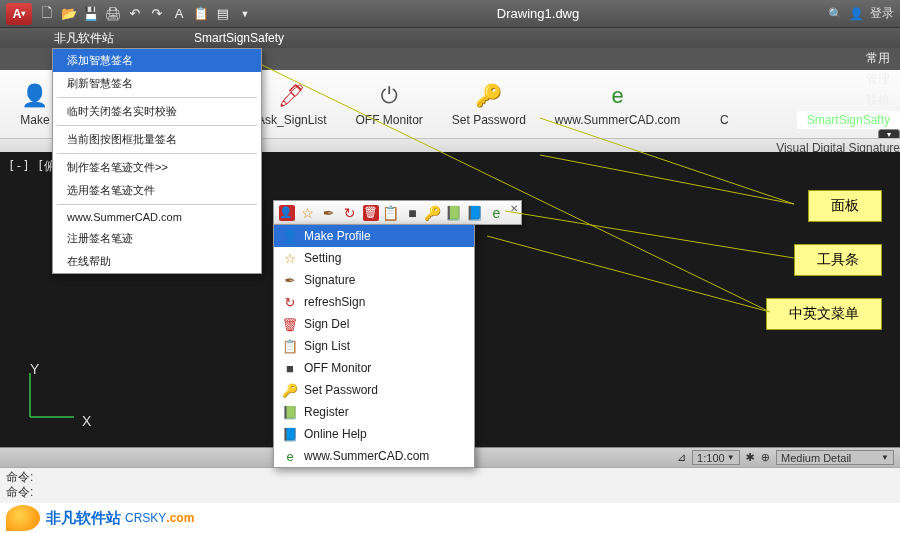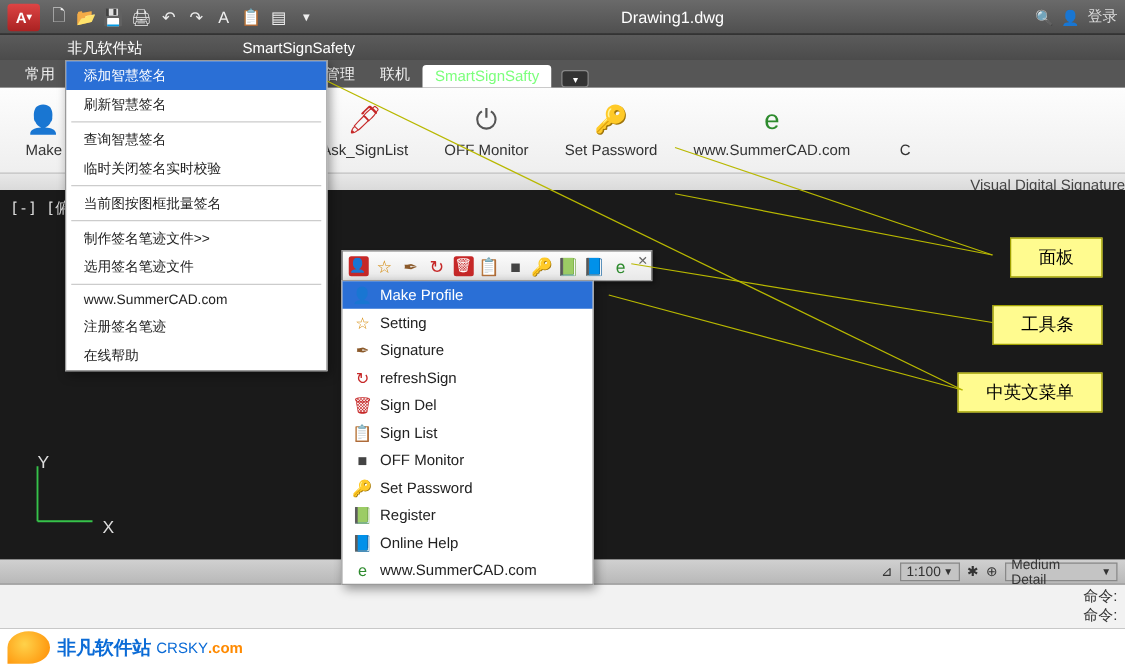--- a/index.html
+++ b/index.html
@@ -13,21 +13,21 @@
 .title-text { flex: 1; text-align: center; color: #fff; font-size: 13px; }
 .search-box { width: 170px; height: 19px; background: #fff; border: 1px solid #888; font-size: 11px; padding: 0 4px; color:#888; font-style:italic;}
 .tb-right { display:flex; align-items:center; gap:6px; margin-left:6px;}
 .tb-right span { color:#ddd; font-size:12px; }
 
 
 .menu-bar { height: 20px; background: linear-gradient(#5b5b5b,#4b4b4b); display:flex; align-items:center; padding-left:54px; gap:80px;}
 .menu-bar span { color:#fff; font-size:12px; }
 
 
-.ribbon-tabs { height: 22px; background: #565656; display:flex; align-items:flex-end; padding-left:10px; }
+.ribbon-tabs { height: 22px; background: #565656; display:flex; align-items:flex-end; padding-left:10px;flex-direction:column; }
 .tab { padding: 2px 10px; font-size:12px; color:#eee; cursor:pointer; }
 .tab.active { background:#fff; color:#000; border-radius:3px 3px 0 0; }
 .tab.green { color:#7cff7c; }
 .dd { width:22px; height:14px; background:#333; border:1px solid #888; border-radius:3px; margin-left:8px; display:flex; align-items:center; justify-content:center; color:#fff; font-size:8px;}
 
 
 .ribbon { height: 82px; background: linear-gradient(#fdfdfd,#ececec); border-bottom:1px solid #999; display:flex; flex-direction:column; }
 .ribbon-body { flex:1; display:flex; align-items:center; padding:4px 6px; gap:0;}
 .rbtn { display:flex; flex-direction:column; align-items:center; justify-content:center; padding:0 14px; height:60px; border-right:1px solid transparent;}
 .rbtn .ric { width:30px; height:30px; display:flex; align-items:center; justify-content:center; font-size:22px; }
@@ -55,21 +55,21 @@
 .dropdown.en .dit { padding:3px 34px 3px 8px; min-width:200px; font-size:12px;}
 .dropdown.en .dit .ii { width:16px; height:16px; display:flex; align-items:center; justify-content:center; font-size:13px; flex-shrink:0;}
 
 
 .callout { position:absolute; background:#fffb8f; border:1px solid #a0a000; padding:6px 22px; font-size:14px; color:#000; }
 .lines { position:absolute; left:0; top:0; pointer-events:none; }
 
 
 .status { height:20px; background:linear-gradient(#d0d0d0,#b8b8b8); border-top:1px solid #888; display:flex; align-items:center; justify-content:flex-end; padding:0 6px; gap:6px; font-size:11px; color:#333;}
 .status .sc { display:flex; align-items:center; gap:2px; background:#c4c4c4; border:1px solid #888; padding:0 4px; height:15px;}
-.cmd-area { height:36px; background:#f2f2f2; border-top:1px solid #aaa; font-size:12px; color:#333; padding:2px 6px; font-family:SimSun,monospace;text-align:right;}
+.cmd-area { height:36px; background:#f2f2f2; border-top:1px solid #aaa; font-size:12px; color:#333; padding:2px 6px; font-family:SimSun,monospace;}
 .cmd-area div { line-height:15px; }
 .bottom-logo { height:30px; background:#fff; display:flex; align-items:center; padding-left:6px;}
 .logo-c { width:34px; height:26px; background:radial-gradient(circle at 40% 40%,#ffd24a,#ff8a00); border-radius:50% 50% 50% 0; margin-right:6px;}
 .logo-t1 { font-size:15px; color:#0b6bd6; font-weight:bold;}
 .logo-t2 { font-size:12px; color:#0b6bd6; margin-left:4px;}
 .logo-t2 b { color:#ff8a00;}
 
 .icon-red { background:#c62828; color:#fff; border-radius:2px; width:16px; height:16px; display:inline-flex; align-items:center; justify-content:center; font-size:11px;}
 </style>
 </head>
@@ -161,42 +161,41 @@
 </div>
 
 <div class="status">
   <span>⊿</span>
   <span class="sc">
       <span>1:100</span>
       <span style="font-size:8px">▼</span>
     </span>
   <span>✱</span>
   <span>⊕</span>
-  <span class="sc" style="width:90px">
+  <span class="sc" style="width:118px">
       <span>Medium Detail</span>
       <span style="font-size:8px;margin-left:auto">▼</span>
     </span>
 </div>
 
 <div class="cmd-area">
   <div>命令:</div>
   <div>命令:</div>
 </div>
 
 <div class="bottom-logo">
   <div class="logo-c"></div>
   <span class="logo-t1">非凡软件站</span>
   <span class="logo-t2"><span>CRSKY</span><b>.com</b></span>
 </div>
 
 <div class="dropdown" id="cn-dd" style="left:52px; top:48px; width:210px;">
     <div class="dit sel">添加智慧签名</div>
     <div class="dit">刷新智慧签名</div>
     <hr>
-    <div class="dit">查询智慧签名</div>
     <div class="dit">临时关闭签名实时校验</div>
     <hr>
     <div class="dit">当前图按图框批量签名</div>
     <hr>
     <div class="dit">制作签名笔迹文件&gt;&gt;</div>
     <div class="dit">选用签名笔迹文件</div>
     <hr>
     <div class="dit">www.SummerCAD.com</div>
     <div class="dit">注册签名笔迹</div>
     <div class="dit">在线帮助</div>

